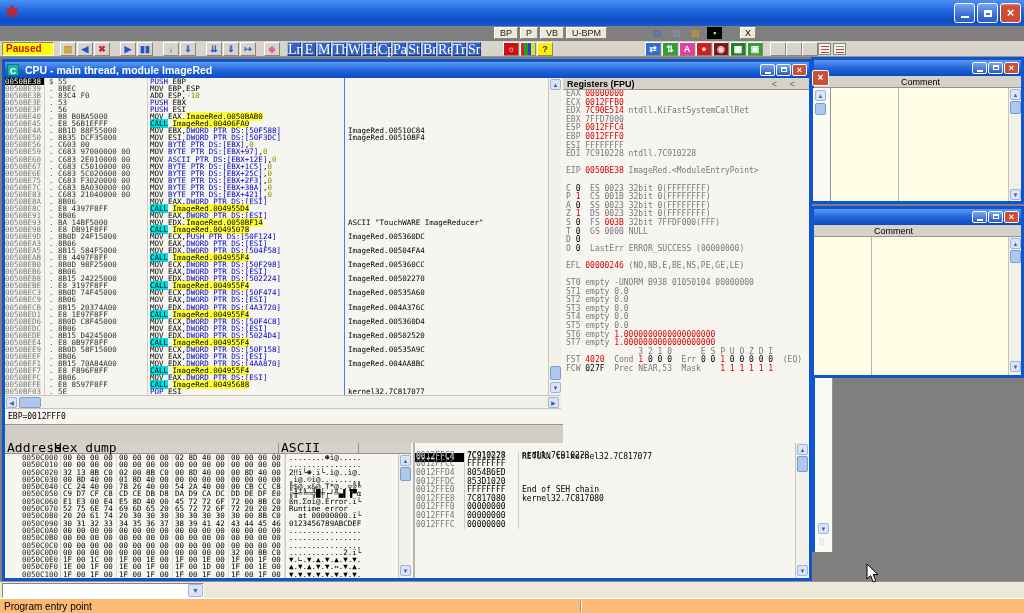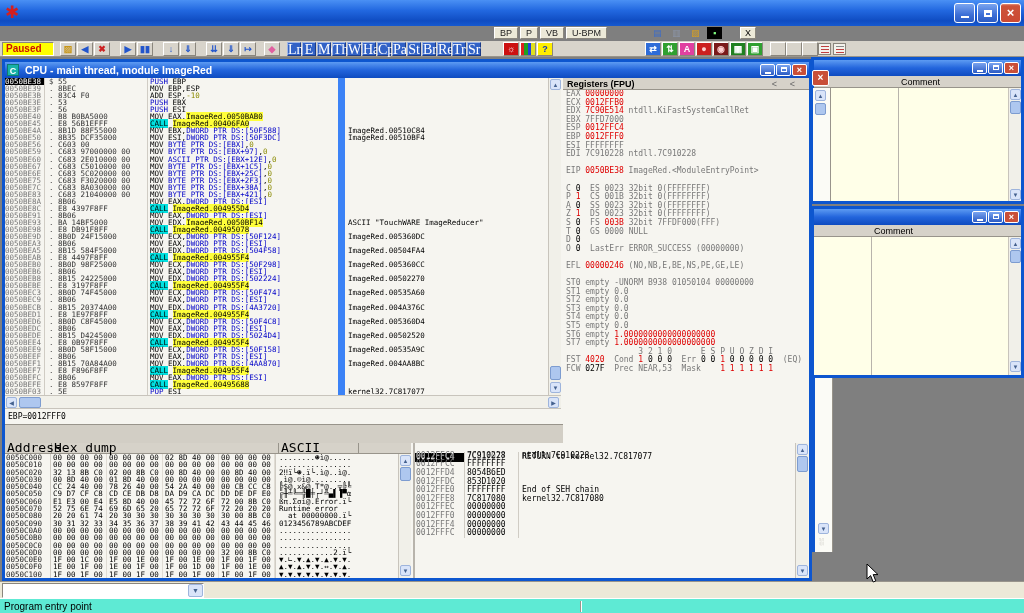--- a/index.html
+++ b/index.html
@@ -51,21 +51,21 @@
   .xb .rg{display:inline-block;width:6px;height:5px;border:1px solid #fff;border-top-width:2px;margin-top:2px;}
   
   .mono{font-family:"DejaVu Sans Mono",monospace;}
   .paneheader{background:#D6D2C9;border-bottom:1px solid #98948B;color:#000;}
   .disasm{position:absolute;left:0;top:16px;width:556px;height:317px;background:#F6F5F0;overflow:hidden;border-right:2px solid #B8B4AC;}
   .arow{height:7.05px;white-space:pre;font-size:7.5px;line-height:7.2px;}
   .aaddr{display:inline-block;width:40px;color:#787878;border-right:1px solid #D0CCC4;}
   .aaddr.sel{background:#000;color:#fff;}
   .apfx{display:inline-block;width:13px;color:#444;padding-left:4px;}
   .abytes{display:inline-block;width:90px;color:#333;border-right:1px solid #D0CCC4;}
-  .ainsn{display:inline-block;width:197px;padding-left:2px;border-right:7px solid #3b82f6;}
+  .ainsn{display:inline-block;width:197px;padding-left:2px;border-right:1px solid #3b82f6;}
   .acmt{display:inline-block;padding-left:3px;color:#000;}
   .sk{color:#000;} .sb{color:#0000C8;} .so{color:#8A8A00;}
   .sy{background:#FFFF3A;color:#000;} .sc{background:#00E0E0;color:#000;}
   .sg{color:#787878;} .sr{color:#DE0000;}
   .vscroll{position:absolute;width:13px;background:#F1F0E9;border-left:1px solid #C8C4BC;}
   .sbtn{position:absolute;left:1px;width:11px;height:11px;background:#D9E4F9;border:1px solid #9EB4DC;
     border-radius:2px;color:#44618F;font-size:6px;line-height:10px;text-align:center;}
   .sthumb{position:absolute;left:1px;width:11px;background:#AEC7EF;border:1px solid #7D9CD0;border-radius:2px;}
   .hscroll{position:absolute;left:0;top:333px;width:556px;height:13px;background:#F1F0E9;border-top:1px solid #C8C4BC;}
   .hbtn{position:absolute;top:1px;width:11px;height:11px;background:#D9E4F9;border:1px solid #9EB4DC;border-radius:2px;
@@ -75,21 +75,21 @@
     border-top:1px solid #C8C4BC;font-size:8px;line-height:15px;padding-left:3px;}
   .splitter{position:absolute;left:0;top:362px;width:804px;height:19px;background:#D2CEC5;border-top:1px solid #98948B;}
   .registers{position:absolute;left:558px;top:16px;width:246px;height:365px;background:#F6F5F0;overflow:hidden;}
   .regheader{position:relative;height:12px;font-weight:bold;font-size:9px;line-height:12px;padding-left:4px;}
   .regcollapse{position:absolute;top:0;font-weight:normal;color:#666;font-size:9px;}
   .rline{height:8.6px;white-space:pre;font-size:8px;line-height:8.7px;padding-left:3px;}
   .dump{position:absolute;left:0;top:381px;width:406px;height:135px;background:#F6F5F0;overflow:hidden;}
   .dumphdr{height:11px;font-size:13px;line-height:10px;white-space:pre;}
   .dumphdr span{display:inline-block;height:11px;border-right:1px solid #98948B;padding-left:2px;}
   .drow{height:7.3px;white-space:pre;font-size:7.5px;line-height:7.4px;}
-  .daddr{display:inline-block;width:46px;color:#222;border-right:1px solid #D0CCC4;padding-left:1px;}
+  .daddr{display:inline-block;width:56px;color:#222;border-right:1px solid #D0CCC4;padding-left:17px;}
   .dgrp{display:inline-block;width:56px;color:#000;border-right:1px solid #E0DCD4;padding-left:2px;}
   .dascii{display:inline-block;padding-left:3px;color:#000;border-left:1px solid #D0CCC4;}
   .stack{position:absolute;left:408px;top:381px;width:396px;height:135px;background:#F6F5F0;overflow:hidden;border-left:2px solid #B8B4AC;}
   .srow{height:8.65px;white-space:pre;font-size:8px;line-height:8.7px;}
   .saddr{display:inline-block;width:50px;color:#787878;border-right:1px solid #D0CCC4;padding-left:1px;}
   .saddr.sel{background:#000;color:#fff;}
   .sval{display:inline-block;width:54px;color:#000;border-right:1px solid #D0CCC4;padding-left:2px;}
   .sval.gray{color:#787878;margin-top:10px;}
   .scmt{display:inline-block;padding-left:3px;color:#000;}
   
@@ -99,21 +99,21 @@
   .cdivider{position:absolute;top:0;bottom:0;width:1px;background:#B8B4AC;}
   .sliver{position:absolute;left:812px;top:378px;width:21px;height:174px;background:#FBFBF6;
     border-left:3px solid #0D56CF;border-right:1px solid #98948B;}
   .redx{position:absolute;width:17px;height:16px;background:#C94F38;border:1px solid #fff;border-radius:2px;
     color:#fff;font-weight:bold;text-align:center;font-size:10px;line-height:14px;}
   
   .combostrip{position:absolute;left:0;top:581px;width:1024px;height:17px;background:#ECE9D8;border-top:1px solid #98948B;}
   .combo{position:absolute;left:2px;top:1px;width:202px;height:15px;background:#fff;border:1px solid;border-color:#8A867D #fff #fff #8A867D;}
   .combobtn{position:absolute;right:0;top:0;width:15px;height:13px;background:#D9E4F9;border:1px solid #9EB4DC;
     border-radius:2px;color:#44618F;font-size:7px;line-height:12px;text-align:center;}
-  .statusbar{position:absolute;left:0;top:598px;width:1024px;height:15px;background:#5eead4;border-top:1px solid #fff;
+  .statusbar{position:absolute;left:0;top:598px;width:1024px;height:15px;background:#fdba74;border-top:1px solid #fff;
     font-size:10px;line-height:15px;padding-left:4px;color:#000;}
   .statusdiv{position:absolute;left:580px;top:2px;width:2px;height:11px;border-left:1px solid #98948B;border-right:1px solid #fff;}
   .cursor{position:absolute;left:866px;top:563px;z-index:99;}
 </style>
 </head>
 <body>
 
 <div class="screen">
 
   <div class="titlebar">
@@ -185,21 +185,21 @@
         <div class="arow"><span class="aaddr">0050BE67</span><span class="apfx">.</span><span class="abytes">C683 C5010000 00</span><span class="ainsn"><span class="sk">MOV </span><span class="sb">BYTE PTR DS:[EBX+1C5]</span><span class="sk">,</span><span class="so">0</span></span><span class="acmt"></span></div>
         <div class="arow"><span class="aaddr">0050BE6E</span><span class="apfx">.</span><span class="abytes">C683 5C020000 00</span><span class="ainsn"><span class="sk">MOV </span><span class="sb">BYTE PTR DS:[EBX+25C]</span><span class="sk">,</span><span class="so">0</span></span><span class="acmt"></span></div>
         <div class="arow"><span class="aaddr">0050BE75</span><span class="apfx">.</span><span class="abytes">C683 F3020000 00</span><span class="ainsn"><span class="sk">MOV </span><span class="sb">BYTE PTR DS:[EBX+2F3]</span><span class="sk">,</span><span class="so">0</span></span><span class="acmt"></span></div>
         <div class="arow"><span class="aaddr">0050BE7C</span><span class="apfx">.</span><span class="abytes">C683 8A030000 00</span><span class="ainsn"><span class="sk">MOV </span><span class="sb">BYTE PTR DS:[EBX+38A]</span><span class="sk">,</span><span class="so">0</span></span><span class="acmt"></span></div>
         <div class="arow"><span class="aaddr">0050BE83</span><span class="apfx">.</span><span class="abytes">C683 21040000 00</span><span class="ainsn"><span class="sk">MOV </span><span class="sb">BYTE PTR DS:[EBX+421]</span><span class="sk">,</span><span class="so">0</span></span><span class="acmt"></span></div>
         <div class="arow"><span class="aaddr">0050BE8A</span><span class="apfx">.</span><span class="abytes">8B06</span><span class="ainsn"><span class="sk">MOV EAX,</span><span class="sb">DWORD PTR DS:[ESI]</span></span><span class="acmt"></span></div>
         <div class="arow"><span class="aaddr">0050BE8C</span><span class="apfx">.</span><span class="abytes">E8 4397F8FF</span><span class="ainsn"><span class="sc">CALL</span><span class="sk"> </span><span class="sy">ImageRed.004955D4</span></span><span class="acmt"></span></div>
         <div class="arow"><span class="aaddr">0050BE91</span><span class="apfx">.</span><span class="abytes">8B06</span><span class="ainsn"><span class="sk">MOV EAX,</span><span class="sb">DWORD PTR DS:[ESI]</span></span><span class="acmt"></span></div>
         <div class="arow"><span class="aaddr">0050BE93</span><span class="apfx">.</span><span class="abytes">BA 14BF5000</span><span class="ainsn"><span class="sk">MOV EDX,</span><span class="sy">ImageRed.0050BF14</span></span><span class="acmt">ASCII "TouchWARE ImageReducer"</span></div>
         <div class="arow"><span class="aaddr">0050BE98</span><span class="apfx">.</span><span class="abytes">E8 DB91F8FF</span><span class="ainsn"><span class="sc">CALL</span><span class="sk"> </span><span class="sy">ImageRed.00495078</span></span><span class="acmt"></span></div>
-        <div class="arow"><span class="aaddr">0050BE9D</span><span class="apfx">.</span><span class="abytes">8B0D 24F15000</span><span class="ainsn"><span class="sk">MOV ECX,</span><span class="sb">DWORD PTR DS:[50F124]</span></span><span class="acmt">ImageRed.005360DC</span></div>
+        <div class="arow"><span class="aaddr">0050BE9D</span><span class="apfx">.</span><span class="abytes">8B0D 24F15000</span><span class="ainsn"><span class="sk">MOV ECX,</span><span class="sb">PUSH PTR DS:[50F124]</span></span><span class="acmt">ImageRed.005360DC</span></div>
         <div class="arow"><span class="aaddr">0050BEA3</span><span class="apfx">.</span><span class="abytes">8B06</span><span class="ainsn"><span class="sk">MOV EAX,</span><span class="sb">DWORD PTR DS:[ESI]</span></span><span class="acmt"></span></div>
         <div class="arow"><span class="aaddr">0050BEA5</span><span class="apfx">.</span><span class="abytes">8B15 584F5000</span><span class="ainsn"><span class="sk">MOV EDX,</span><span class="sb">DWORD PTR DS:[504F58]</span></span><span class="acmt">ImageRed.00504FA4</span></div>
         <div class="arow"><span class="aaddr">0050BEAB</span><span class="apfx">.</span><span class="abytes">E8 4497F8FF</span><span class="ainsn"><span class="sc">CALL</span><span class="sk"> </span><span class="sy">ImageRed.004955F4</span></span><span class="acmt"></span></div>
         <div class="arow"><span class="aaddr">0050BEB0</span><span class="apfx">.</span><span class="abytes">8B0D 98F25000</span><span class="ainsn"><span class="sk">MOV ECX,</span><span class="sb">DWORD PTR DS:[50F298]</span></span><span class="acmt">ImageRed.005360CC</span></div>
         <div class="arow"><span class="aaddr">0050BEB6</span><span class="apfx">.</span><span class="abytes">8B06</span><span class="ainsn"><span class="sk">MOV EAX,</span><span class="sb">DWORD PTR DS:[ESI]</span></span><span class="acmt"></span></div>
         <div class="arow"><span class="aaddr">0050BEB8</span><span class="apfx">.</span><span class="abytes">8B15 24225000</span><span class="ainsn"><span class="sk">MOV EDX,</span><span class="sb">DWORD PTR DS:[502224]</span></span><span class="acmt">ImageRed.00502270</span></div>
         <div class="arow"><span class="aaddr">0050BEBE</span><span class="apfx">.</span><span class="abytes">E8 3197F8FF</span><span class="ainsn"><span class="sc">CALL</span><span class="sk"> </span><span class="sy">ImageRed.004955F4</span></span><span class="acmt"></span></div>
         <div class="arow"><span class="aaddr">0050BEC3</span><span class="apfx">.</span><span class="abytes">8B0D 74F45000</span><span class="ainsn"><span class="sk">MOV ECX,</span><span class="sb">DWORD PTR DS:[50F474]</span></span><span class="acmt">ImageRed.00535A60</span></div>
         <div class="arow"><span class="aaddr">0050BEC9</span><span class="apfx">.</span><span class="abytes">8B06</span><span class="ainsn"><span class="sk">MOV EAX,</span><span class="sb">DWORD PTR DS:[ESI]</span></span><span class="acmt"></span></div>
         <div class="arow"><span class="aaddr">0050BECB</span><span class="apfx">.</span><span class="abytes">8B15 20374A00</span><span class="ainsn"><span class="sk">MOV EDX,</span><span class="sb">DWORD PTR DS:[4A3720]</span></span><span class="acmt">ImageRed.004A376C</span></div>
@@ -301,21 +301,20 @@
     </div>
 
     <div class="stack mono" id="stack">
         <div class="srow"><span class="saddr sel">0012FFC4</span><span class="sval gray">7C817077</span><span class="scmt">RETURN to kernel32.7C817077</span></div>
         <div class="srow"><span class="saddr">0012FFC8</span><span class="sval">7C910228</span><span class="scmt">ntdll.7C910228</span></div>
         <div class="srow"><span class="saddr">0012FFCC</span><span class="sval">FFFFFFFF</span><span class="scmt"></span></div>
         <div class="srow"><span class="saddr">0012FFD4</span><span class="sval">8054B6ED</span><span class="scmt"></span></div>
         <div class="srow"><span class="saddr">0012FFDC</span><span class="sval">853D1020</span><span class="scmt"></span></div>
         <div class="srow"><span class="saddr">0012FFE0</span><span class="sval">FFFFFFFF</span><span class="scmt">End of SEH chain</span></div>
         <div class="srow"><span class="saddr">0012FFE8</span><span class="sval">7C817080</span><span class="scmt">kernel32.7C817080</span></div>
-        <div class="srow"><span class="saddr">0012FFEC</span><span class="sval">00000000</span><span class="scmt"></span></div>
         <div class="srow"><span class="saddr">0012FFF0</span><span class="sval">00000000</span><span class="scmt"></span></div>
         <div class="srow"><span class="saddr">0012FFF4</span><span class="sval">00000000</span><span class="scmt"></span></div>
         <div class="srow"><span class="saddr">0012FFFC</span><span class="sval">00000000</span><span class="scmt"></span></div>
       </div>
     <div class="vscroll" style="left:790px;top:381px;height:135px;">
       <div class="sbtn" style="top:1px">▲</div>
       <div class="sthumb" style="top:13px;height:16px"></div>
       <div class="sbtn" style="top:122px">▼</div>
     </div>
   </div>

